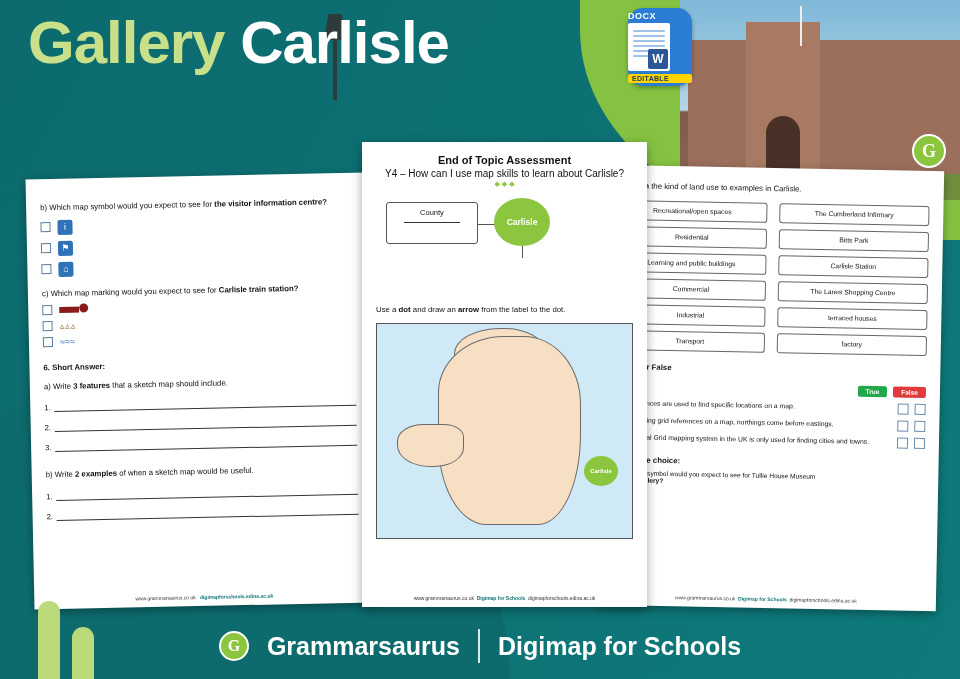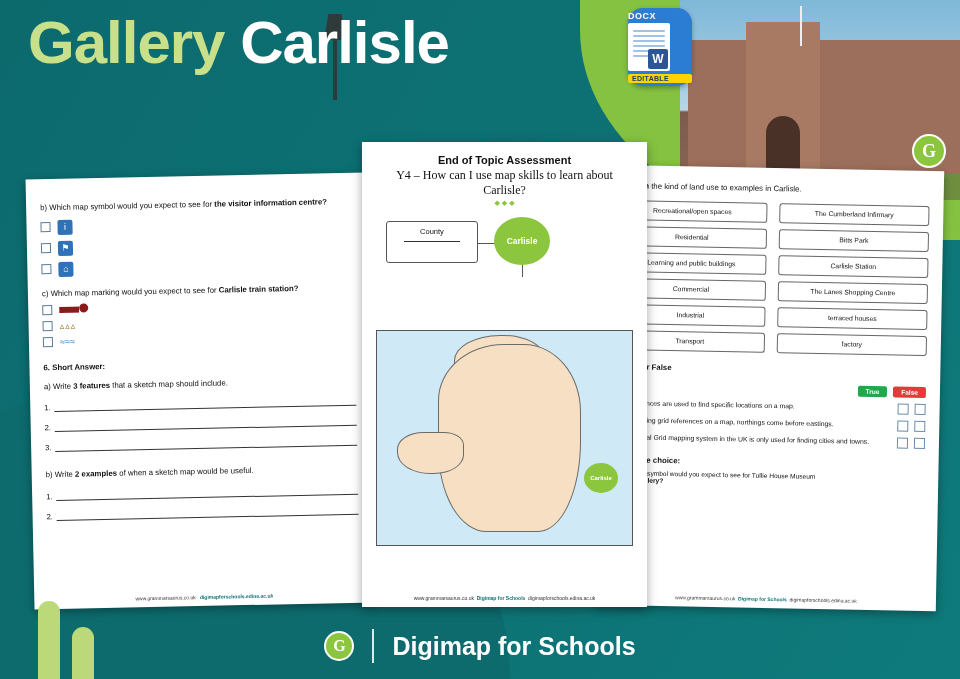--- a/index.html
+++ b/index.html
@@ -164,21 +164,21 @@
   .sheet-right {
     left: 600px; top: 168px; width: 340px; height: 440px; transform: rotate(1.1deg);
     padding: 14px 14px;
   }
   .sheet-mid {
     left: 322px; top: 142px; width: 285px; height: 465px;
     padding: 12px 14px; z-index: 5; margin-left: 40px;
   }
 
   .ws-title { text-align: center; font-size: 11px; font-weight: bold; color: #111; }
-  .ws-sub { text-align: center; font-size: 12px; color: #111; margin-top: 2px; font-family: Liberation Serif, serif; }
+  .ws-sub { text-align: center; font-size: 10px; color: #111; margin-top: 2px; }
   .ws-q { font-size: 7.8px; color: #111; margin-top: 8px; line-height: 1.35; }
   .ws-q b { font-weight: bold; }
   .tiny { font-size: 6.6px; color: #111; }
 
   .checkbox {
     width: 10px; height: 10px; border: 1px solid #5b7b9c; display: inline-block;
     vertical-align: middle; background: #fff;
   }
   .row-opt { display: flex; align-items: center; gap: 7px; margin-top: 6px; }
 
@@ -465,20 +465,23 @@
       <div class="conn" style="right:102px;top:28px;width:18px;height:1px;"></div>
       <div class="conn" style="left:146px;top:50px;width:1px;height:12px;"></div>
 
       <div class="box box-county">
         <span>County</span>
         <span class="u"></span>
       </div>
       <div class="circle-carlisle">Carlisle</div>
     </div>
 
+    <div class="ws-q" style="margin-top:1px">
+      <span>Use a </span><b>dot</b><span> and draw an </span><b>arrow</b><span> from the label to the dot.</span>
+    </div>
 
     <div class="uk-map">
       <div class="uk-scot"></div>
       <div class="uk-land"></div>
       <div class="uk-wales"></div>
       <div class="carlisle-bubble">Carlisle</div>
     </div>
 
     <div class="ws-footer">
       <span>www.grammarsaurus.co.uk</span>
@@ -487,17 +490,18 @@
     </div>
   </div>
 
   <div class="bars">
     <div class="bar b1"></div>
     <div class="bar b2"></div>
   </div>
 
   <div class="footer">
     <div class="g-circle">G</div>
+    <div class="footer-brand">Grammarsaurus</div>
     <div class="footer-div"></div>
     <div class="footer-brand2">Digimap for Schools</div>
   </div>
 
 </div>
 
 </body></html>

